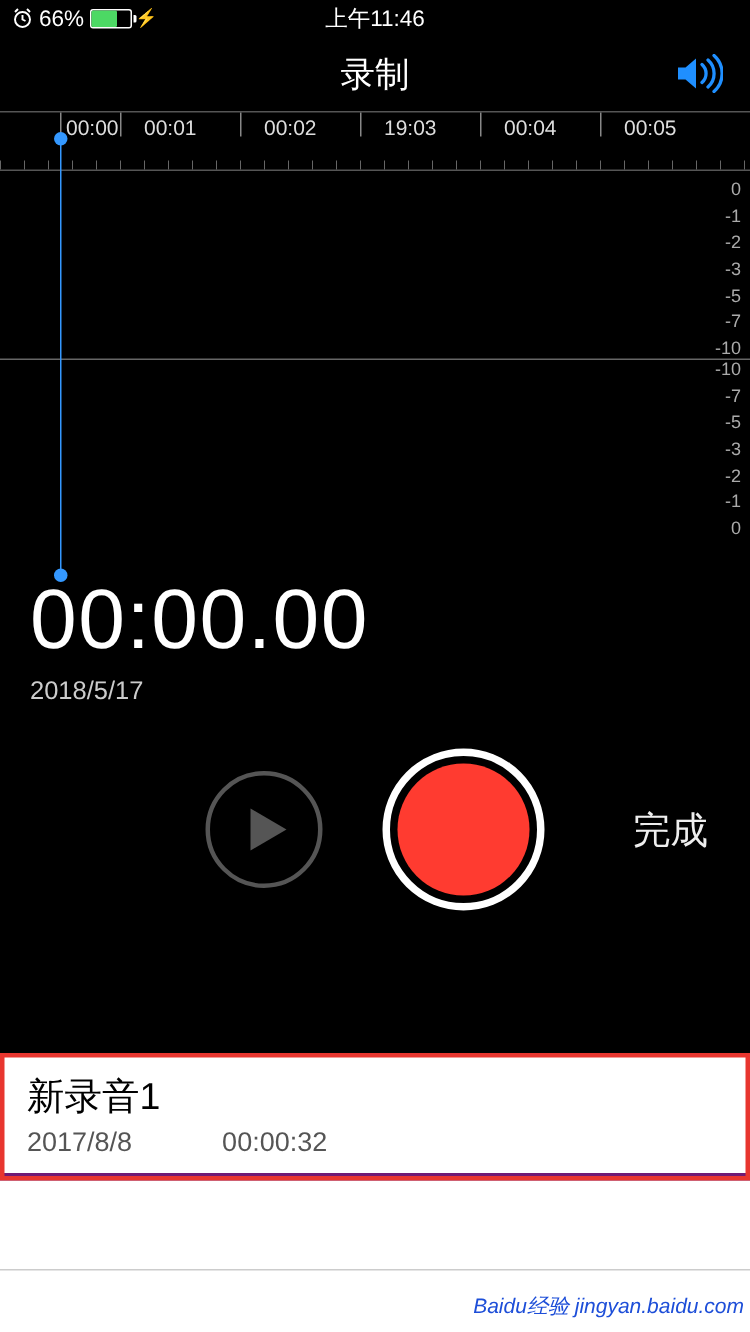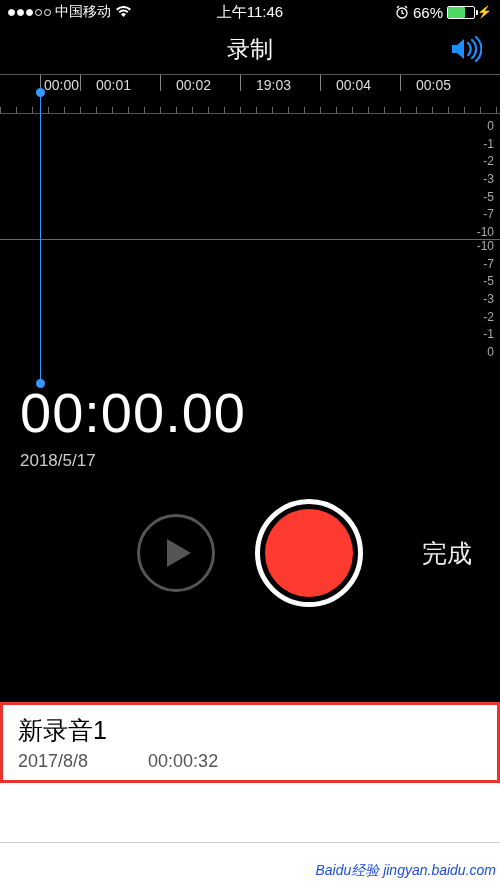--- a/index.html
+++ b/index.html
@@ -53,47 +53,32 @@
     .rec-date { font-size: 17px; color: #ccc; margin-top: 6px; }
     
     .controls { display: flex; align-items: center; justify-content: center; gap: 40px; padding: 24px 0 30px; position: relative; }
     .play-btn { width: 78px; height: 78px; border: 3px solid #555; border-radius: 50%; display:flex; align-items:center; justify-content:center; }
     .play-btn svg { display:block; margin-left:6px; }
     .record-btn { width: 108px; height: 108px; border: 5px solid #fff; border-radius: 50%; display:flex; align-items:center; justify-content:center; }
     .record-inner { width: 88px; height: 88px; background: #ff3b30; border-radius: 50%; }
     .done-btn { position: absolute; right: 28px; font-size: 25px; color: #eee; }
     
     .list-area { background: #fff; }
-    .list-item { padding: 12px 18px 10px; border-bottom: 1px solid #701a75; }
+    .list-item { padding: 12px 18px 10px; border-bottom: 5px solid #701a75; }
     .list-item.highlighted { outline: 3px solid #e8362f; outline-offset: -3px; }
     .item-title { font-size: 25px; color: #000; }
     .item-meta { display: flex; gap: 60px; font-size: 18px; color: #555; margin-top: 4px; }
     .divider-spacer { height: 60px; border-bottom: 1px solid #ccc; }
     .watermark { position:absolute; right:4px; bottom:8px; font-size:14px; color:#1d4ed8; font-style:italic;margin-top:12px; }
   </style>
 </head>
 <body>
 
 <div class="black-area">
   <div class="status-bar">
-    <div class="status-left">
-      <div class="dots">
-        <span class="dot filled"></span>
-          <span class="dot filled"></span>
-          <span class="dot filled"></span>
-          <span class="dot"></span>
-          <span class="dot"></span>
-      </div>
-      <span class="carrier">中国移动</span>
-      <span class="wifi-icon">
-        <svg width="17" height="12" viewBox="0 0 17 12">
-            <path d="M8.5 11 L6 8.2 A3.6 3.6 0 0 1 11 8.2 Z M3.5 5.5 A7.2 7.2 0 0 1 13.5 5.5 L12 7 A5 5 0 0 0 5 7 Z M1 3 A10.8 10.8 0 0 1 16 3 L14.5 4.5 A8.6 8.6 0 0 0 2.5 4.5 Z" fill="#fff"></path>
-          </svg>
-      </span>
-    </div>
     <span class="time-status">上午11:46</span>
     <div class="status-right">
       <span class="alarm-icon">
         <svg width="14" height="14" viewBox="0 0 14 14">
             <circle cx="7" cy="8" r="5" fill="none" stroke="#fff" stroke-width="1.3"></circle>
             <path d="M7 5 V8 L9 9" stroke="#fff" stroke-width="1.3" fill="none"></path>
             <path d="M2 3 L4 1 M12 3 L10 1" stroke="#fff" stroke-width="1.3"></path>
           </svg>
       </span>
       <span class="battery-pct">66%</span>

